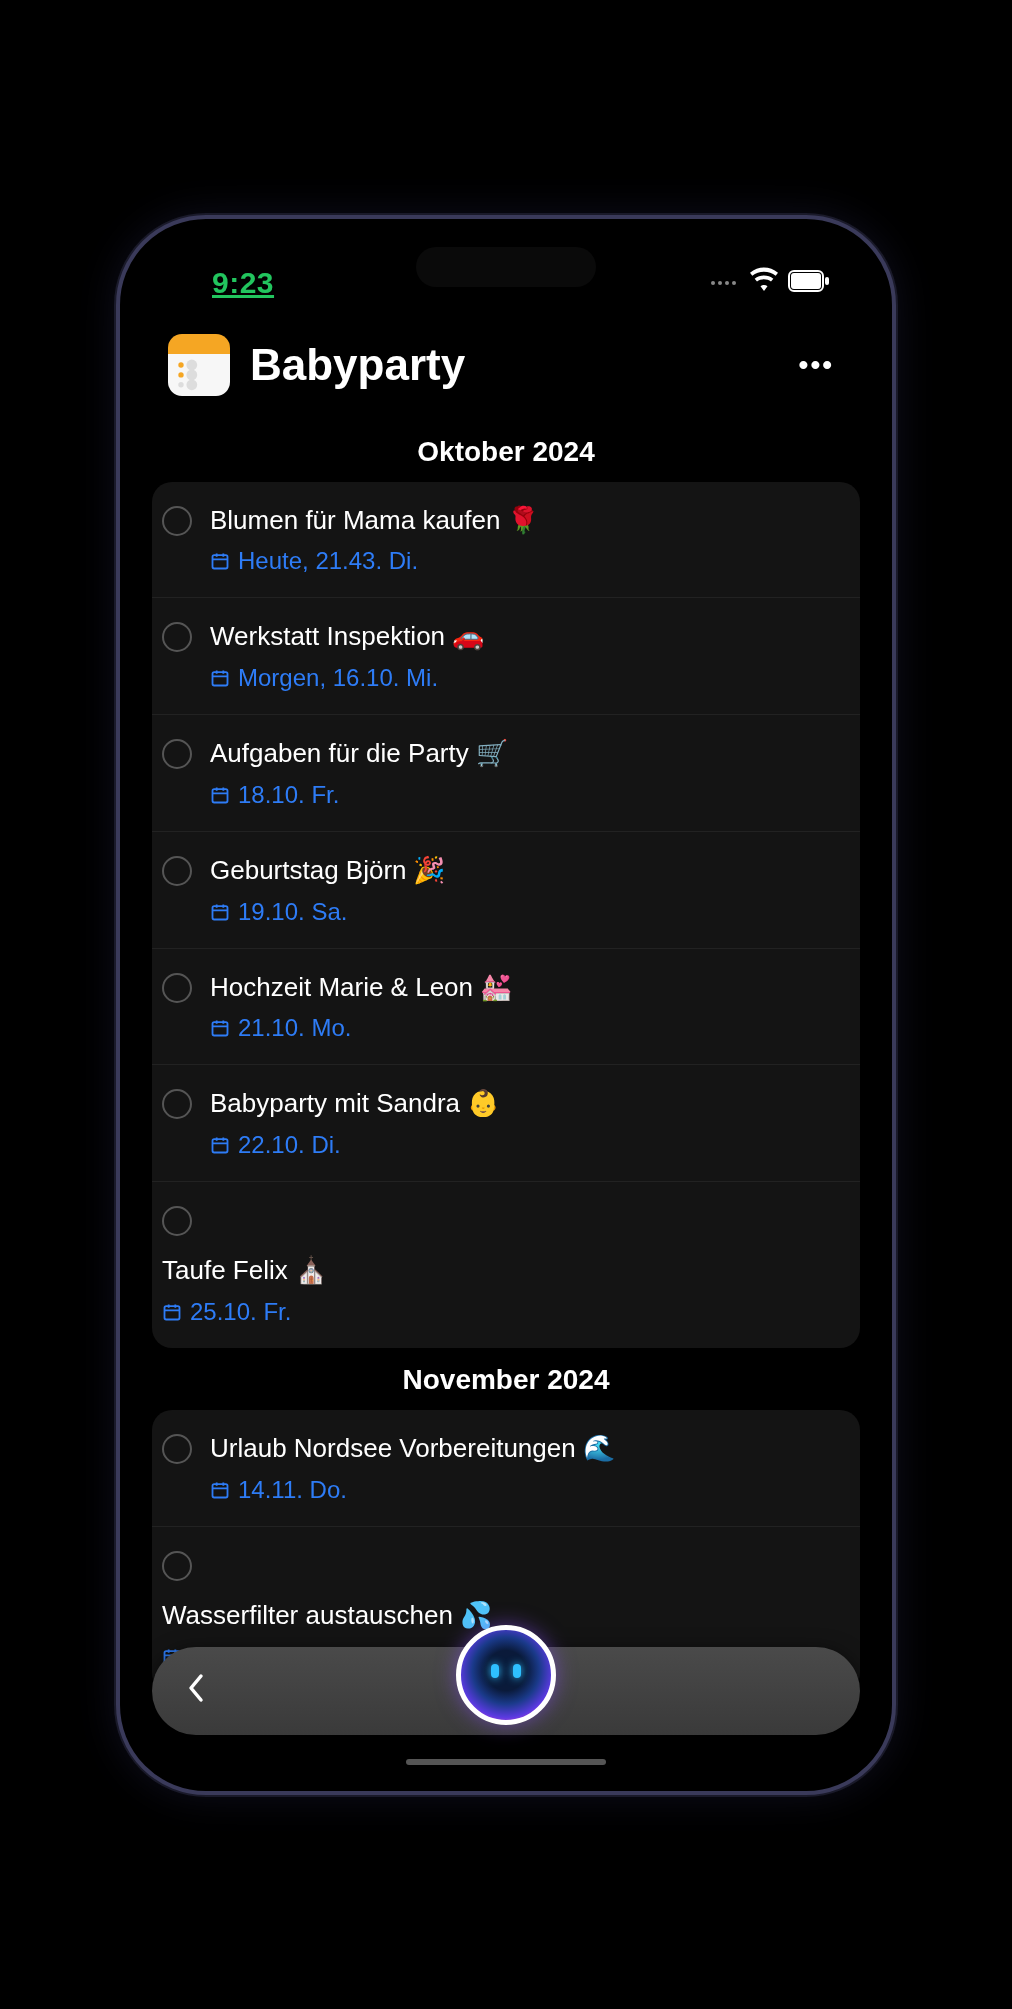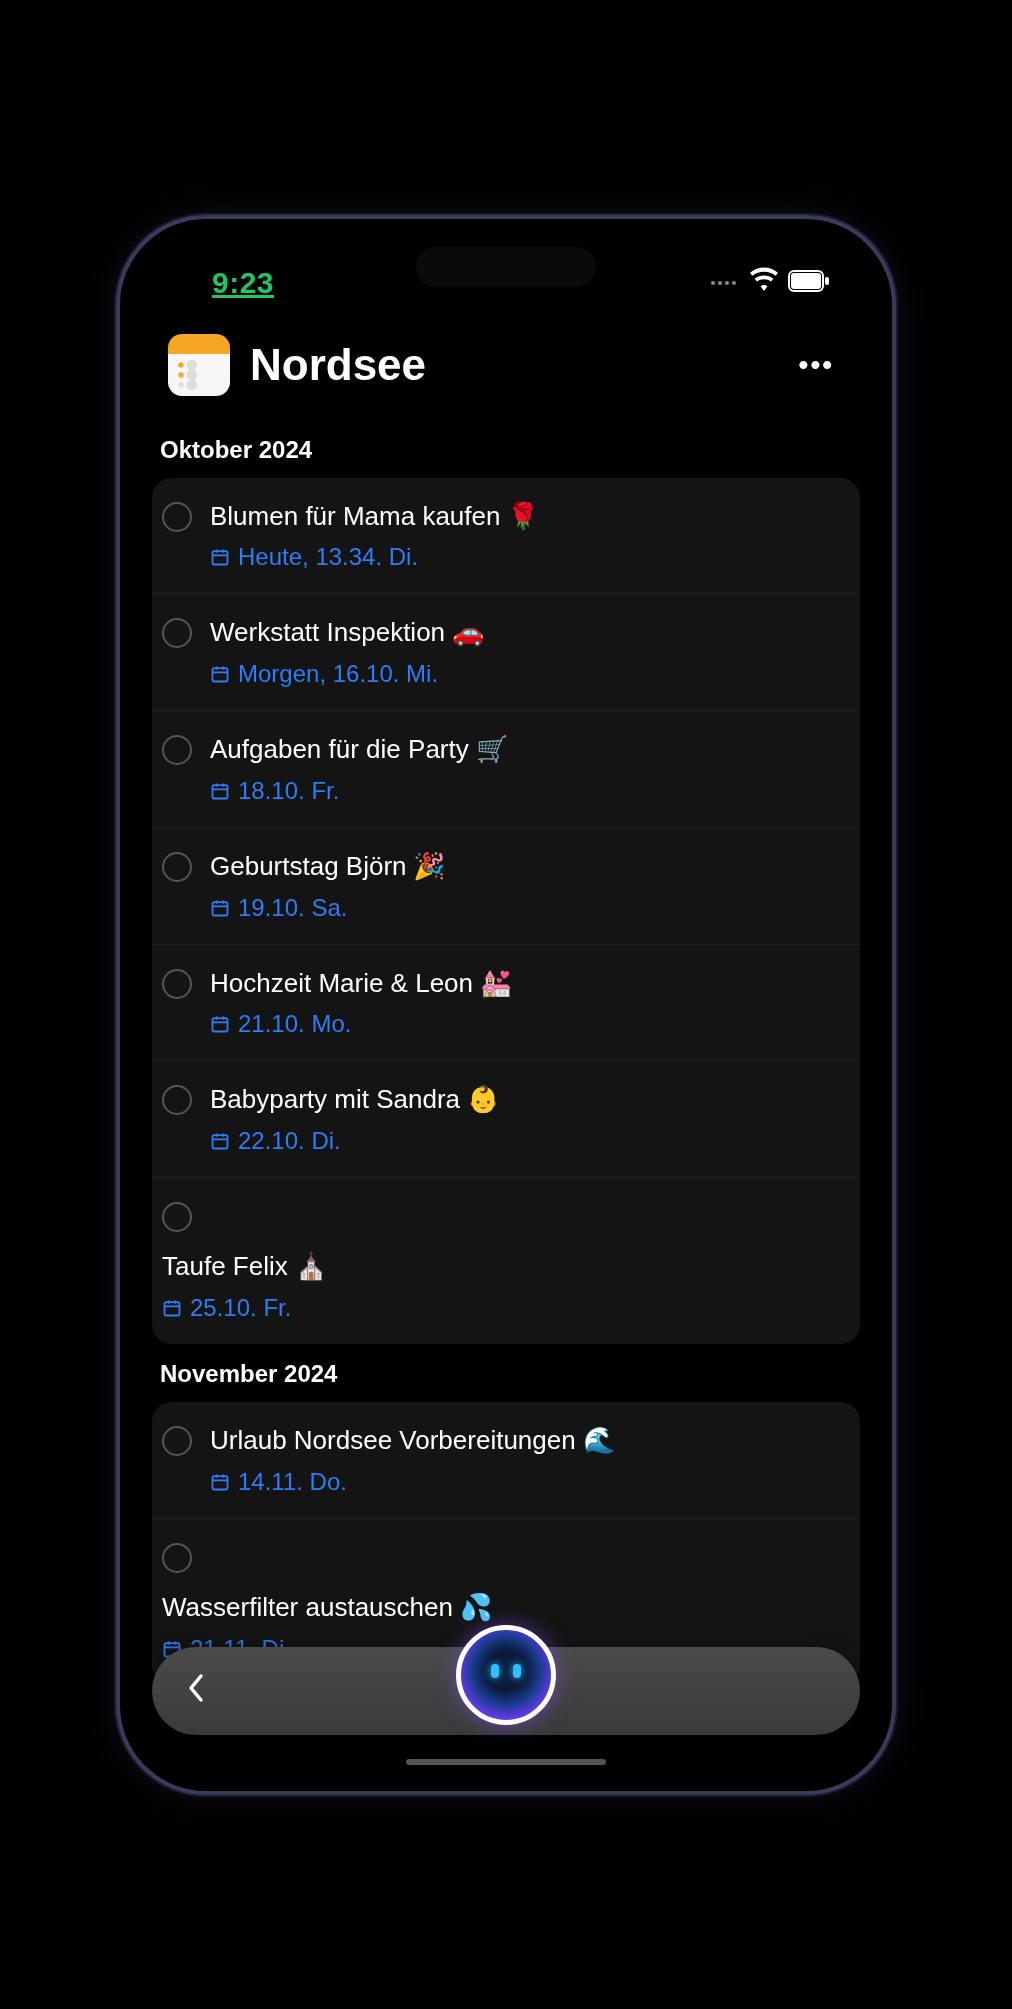--- a/index.html
+++ b/index.html
@@ -125,23 +125,24 @@
 
   .content {
     flex: 1;
     overflow-y: auto;
     padding: 0 20px 180px 20px;
   }
   .content::-webkit-scrollbar { display: none; }
 
   .section-header {
     color: #fff;
-    font-size: 24px;
+    font-size: 28px;
     font-weight: 700;
     padding: 16px 8px 14px 8px;
+    text-align: center;
   }
 
   .task-group {
     background: #141414;
     border-radius: 20px;
     overflow: hidden;
   }
   .task-item {
     display: flex;
     align-items: flex-start;
@@ -257,40 +258,40 @@
               <rect x="1" y="1" width="34" height="20" rx="5" fill="none" stroke="#fff" stroke-width="2"></rect>
               <rect x="3" y="3" width="30" height="16" rx="3" fill="#fff"></rect>
               <rect x="37" y="7" width="4" height="8" rx="2" fill="#fff"></rect>
             </svg>
         </span>
       </div>
     </div>
 
     <div class="header">
       <div class="app-icon"></div>
-      <div class="header-title">Nordsee</div>
+      <div class="header-title">Babyparty</div>
       <div class="more-icon">•••</div>
     </div>
 
     <div class="content" id="content-root">
 
     <div class="section-header">Oktober 2024</div>
         <div class="task-group">
           <div class="task-item">
             <div class="task-check"></div>
             <div class="task-body">
               <div class="task-title">Blumen für Mama kaufen 🌹</div>
               <div class="task-date">
                 <span class="date-icon">
                   <svg viewBox="0 0 24 24" fill="none" stroke="#2e7cf6" stroke-width="2.2">
                     <rect x="3" y="5" width="18" height="16" rx="2"></rect>
                     <path d="M3 10h18M8 3v4M16 3v4"></path>
                   </svg>
                 </span>
-                <span>Heute, 13.34. Di.</span>
+                <span>Heute, 21.43. Di.</span>
               </div>
             </div>
           </div>
           <div class="task-item">
             <div class="task-check"></div>
             <div class="task-body">
               <div class="task-title">Werkstatt Inspektion 🚗</div>
               <div class="task-date">
                 <span class="date-icon">
                   <svg viewBox="0 0 24 24" fill="none" stroke="#2e7cf6" stroke-width="2.2">

